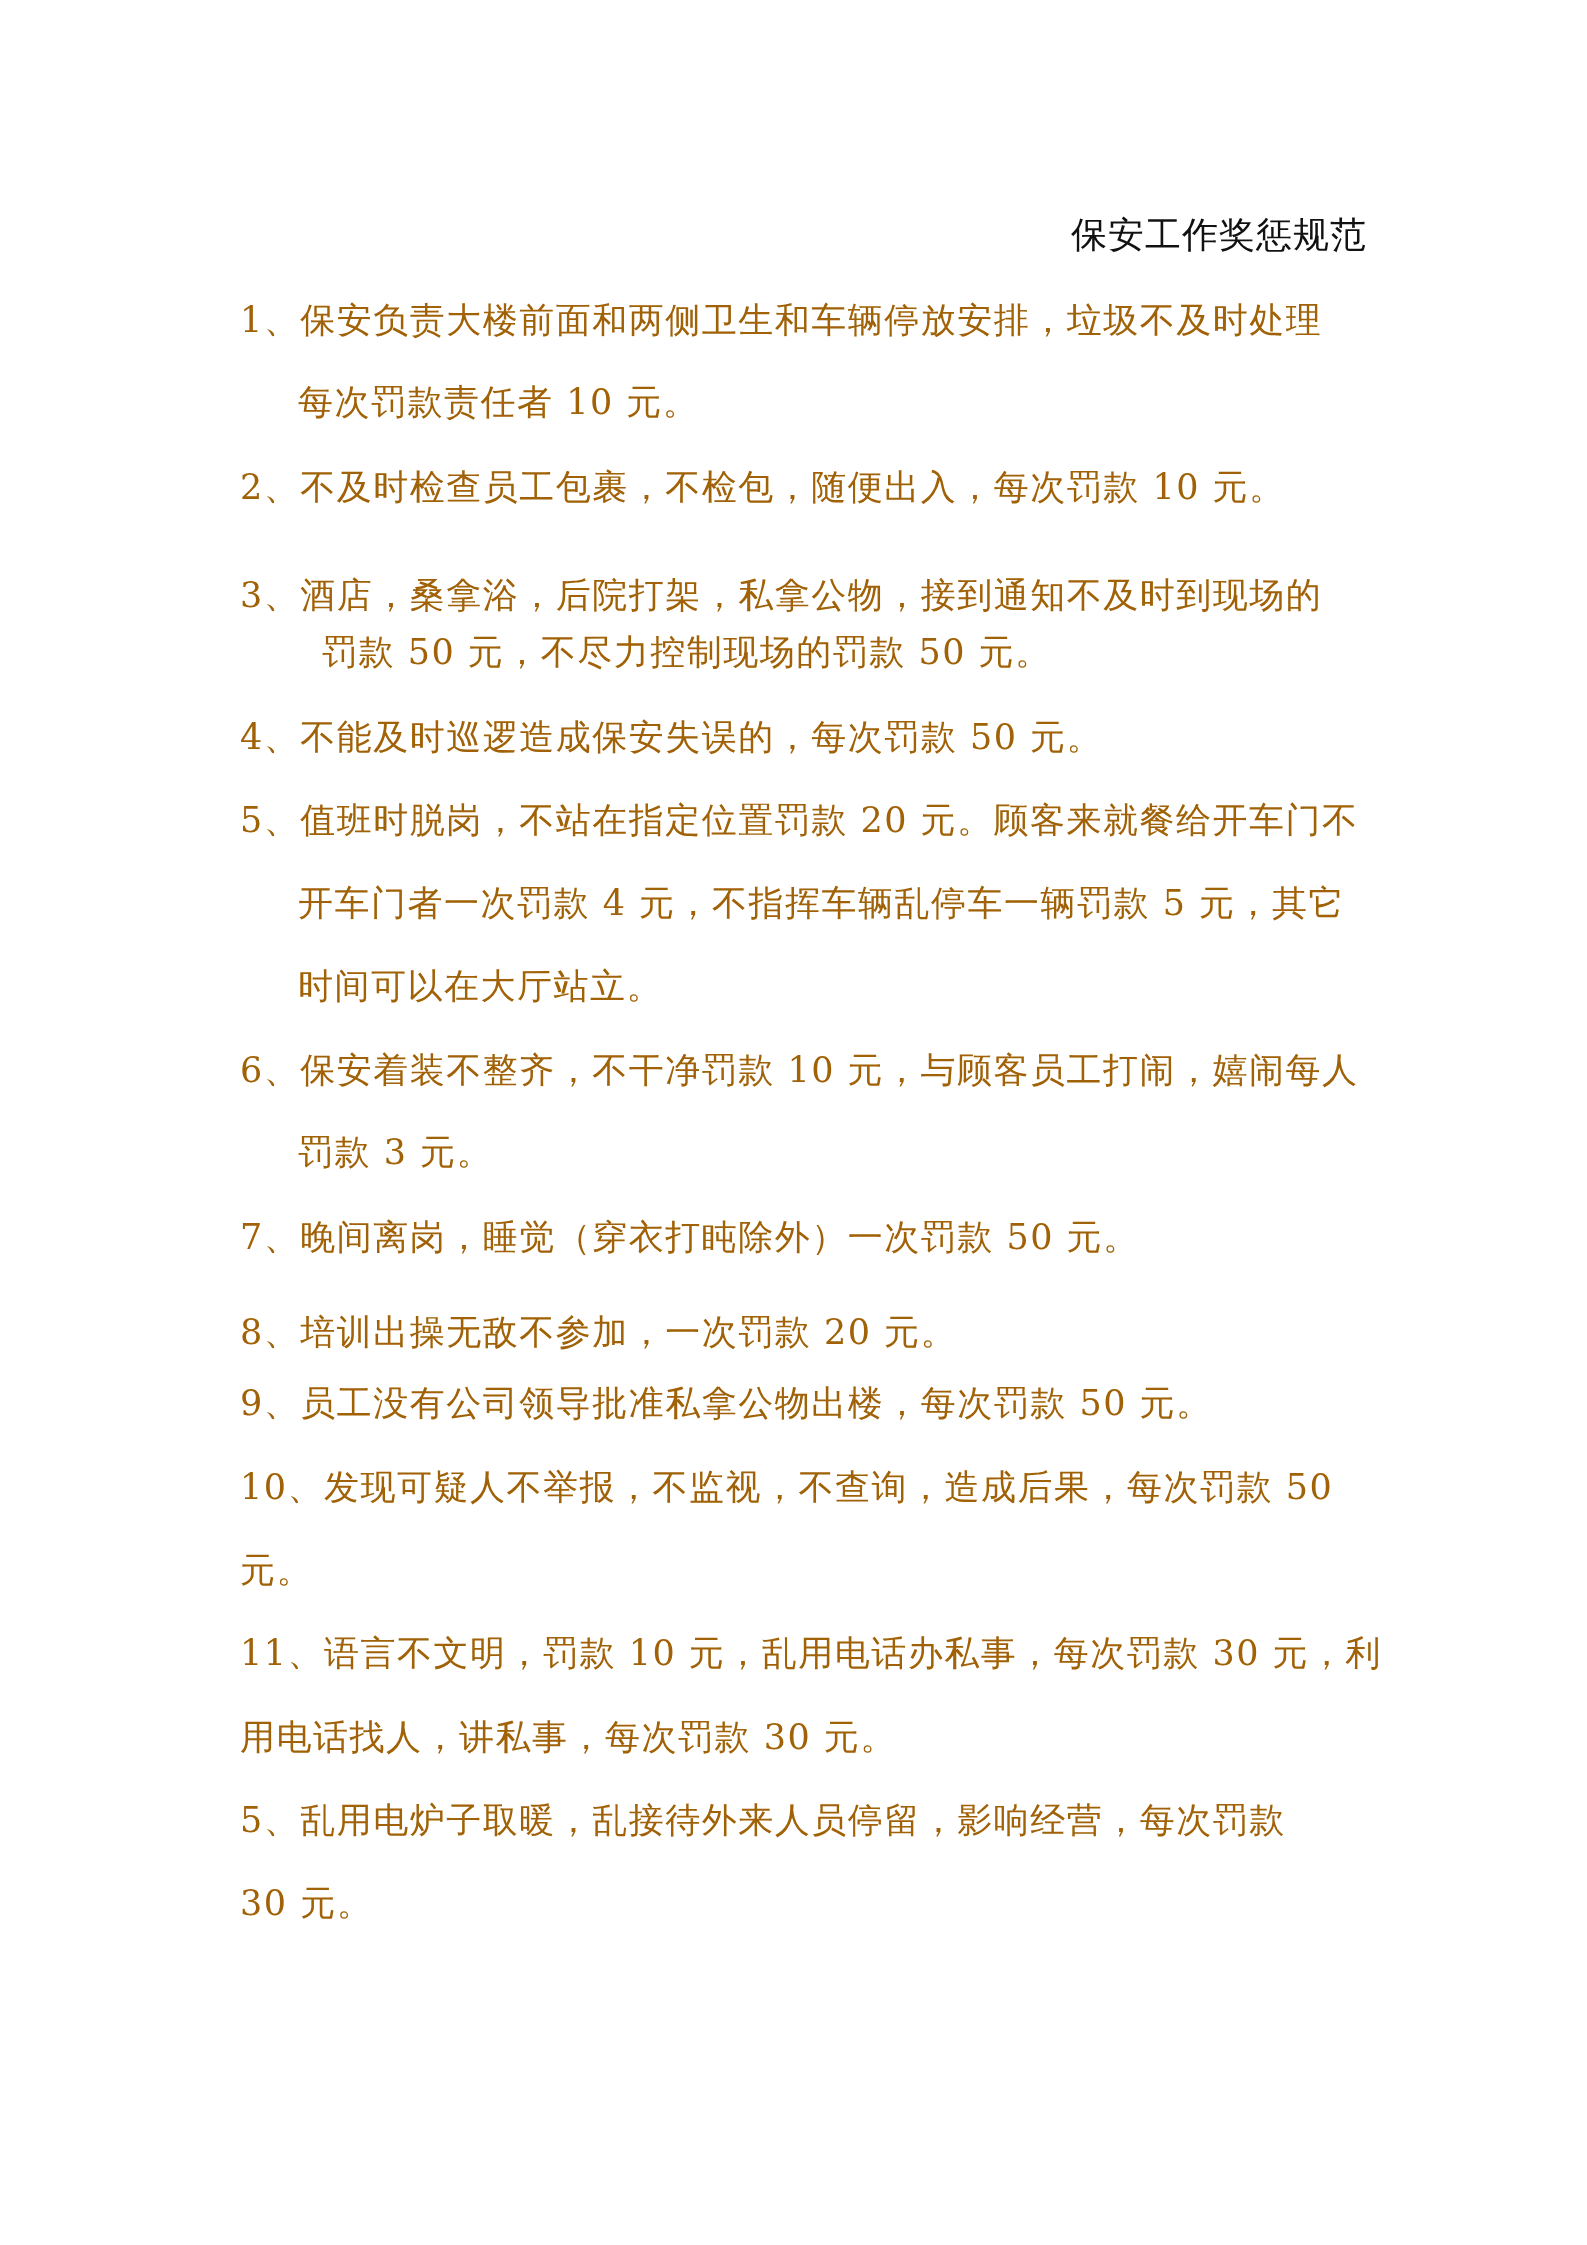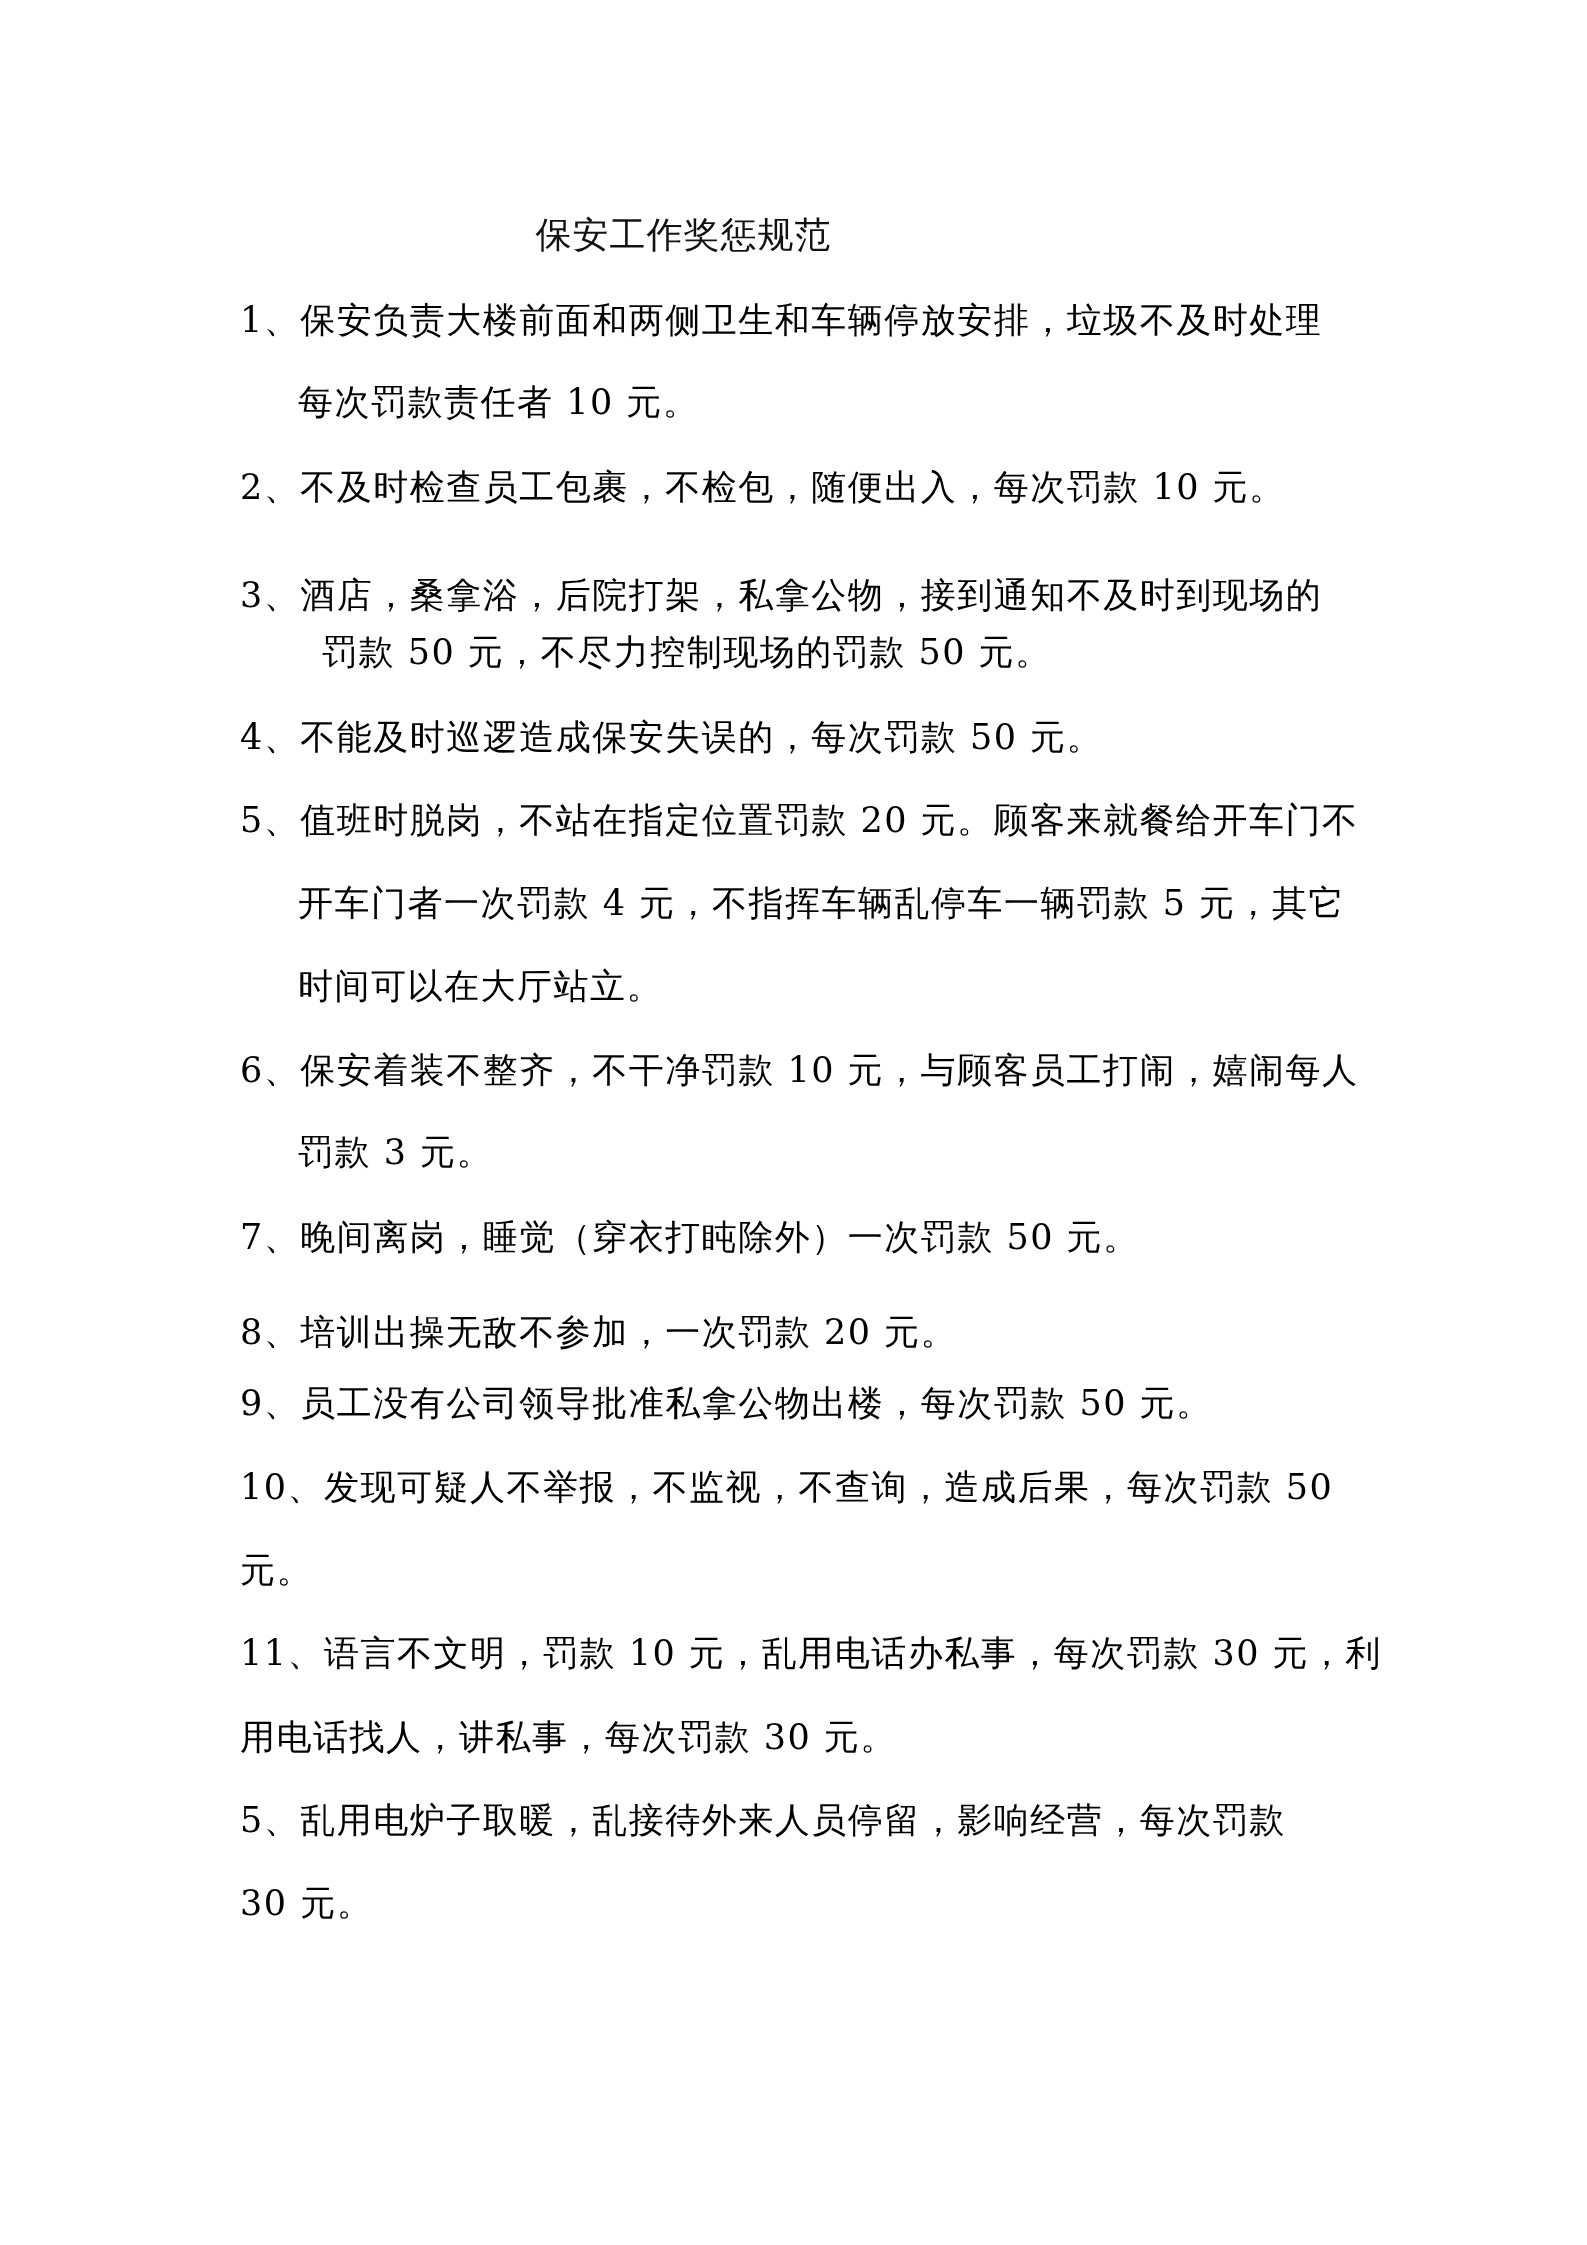--- a/index.html
+++ b/index.html
@@ -20,34 +20,34 @@
       left: 0; top: 0;
       width: 1587px;
       height: 2245px;
       background: #ffffff;
     }
     .title {
       position: absolute;
       left: 0;
       width: 1367px;
       top: 210px;
-      text-align: center;
+      text-align: right;
       font-family: "DejaVu Sans", "Liberation Sans", sans-serif;
       font-size: 36px;
       line-height: 50px;
       letter-spacing: 1px;
       color: #111111;
     }
     .line {
       position: absolute;
       white-space: nowrap;
       font-size: 35px;
       line-height: 50px;
       letter-spacing: 1.5px;
-      color: #000000;
+      color: #a16207;
     }
     .l-first { left: 240px; }
     .l-indent { left: 298px; }
     .l-flush { left: 240px; }
   </style>
 </head>
 <body>
 
 <div class="page">
 

